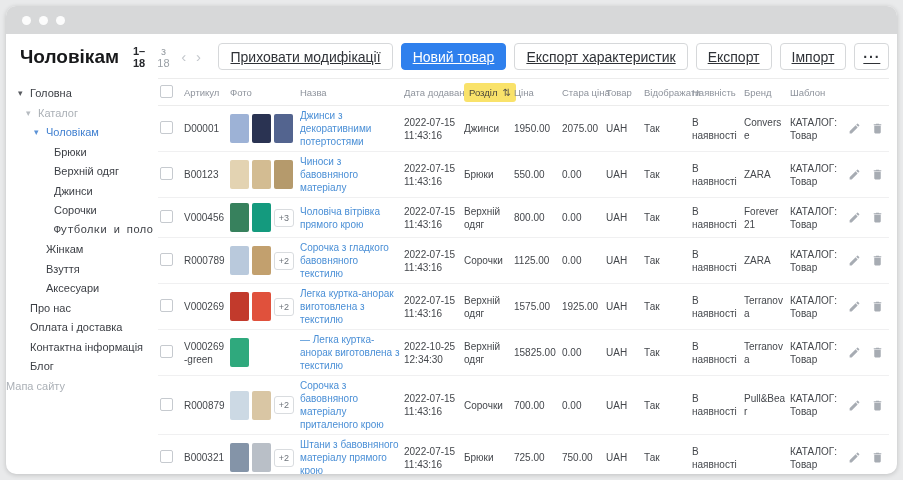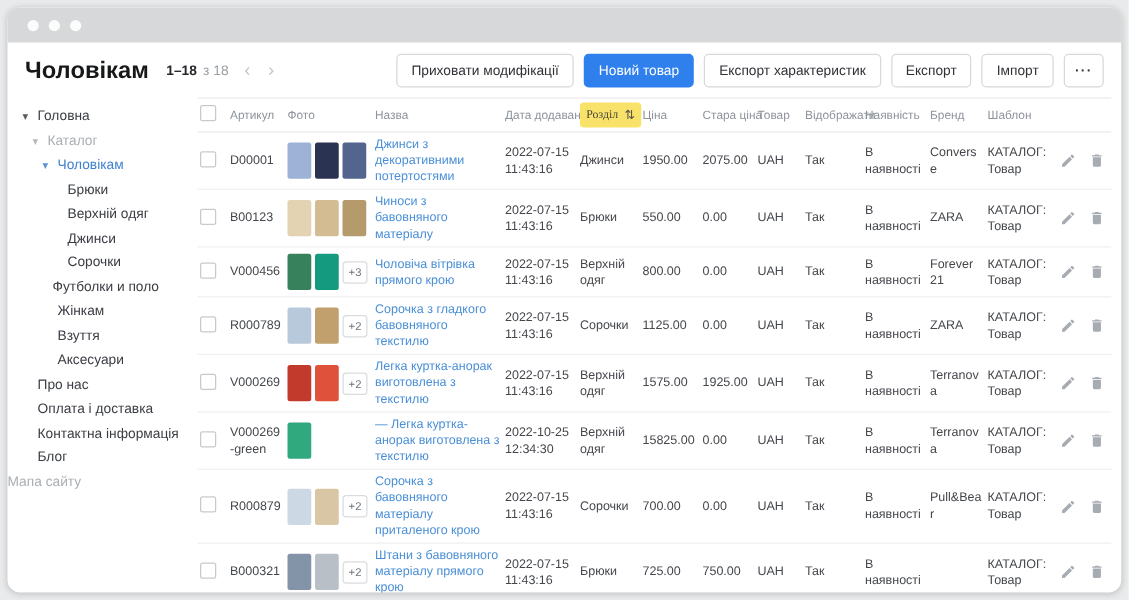--- a/index.html
+++ b/index.html
@@ -29,23 +29,23 @@
   .pagination { display: flex; align-items: center; gap: 3px; font-size: 11px; }
   .pag-range { color: #26282c; font-weight: 700; }
   .pag-total { color: #9aa0a6; margin: 0 4px 0 2px; text-align: center; }
   .pag-btn {
     border: none; background: none; color: #c3c7cc; cursor: pointer;
     font-size: 15px; line-height: 1; width: 16px; height: 18px; padding: 0;
     font-family: inherit;
   }
   .actions { margin-left: auto; display: flex; align-items: center; gap: 8px; }
   .btn {
-    height: 27px; padding: 0 11px; font-size: 11px; white-space: nowrap;
+    height: 27px; padding: 0 11px; font-size: 14px; white-space: nowrap;
     border: 1px solid #d6d8da; border-radius: 4px; background: #fff; color: #2f3237;
-    font-family: inherit; cursor: pointer;
+    font-family: inherit; cursor: pointer; text-decoration: underline;
   }
   .btn-primary { background: var(--accent, #2f80ed); border-color: var(--accent, #2f80ed); color: #fff; }
   .btn-more { font-weight: 700; letter-spacing: 1px; padding: 0 8px; }
 
   .content { flex: 1; display: flex; min-height: 0; }
   .sidebar { width: 150px; flex: 0 0 150px; padding: 6px 0; font-size: 11px; overflow: hidden; }
   .nav-item { position: relative; line-height: 19.5px; color: #3b3e44; cursor: pointer; white-space: nowrap; }
   .nav-item.muted { color: #abb0b6; }
   .nav-item.active { color: #3f7fd0; }
   .caret { position: absolute; top: 0; font-size: 9px; color: inherit; opacity: .85; }
@@ -62,21 +62,21 @@
   }
   .hcell { white-space: nowrap; overflow: visible; cursor: pointer; }
   .cell { padding-right: 4px; min-width: 0; }
   .trow { border-bottom: 1px solid #f0f0f1; min-height: 40px; padding: 3px 0; font-size: 10px; color: #44474c; }
   .checkbox {
     display: inline-block; width: 13px; height: 13px; margin-left: 2px;
     border: 1px solid #c6cacf; border-radius: 2px; background: #fff; cursor: pointer;
   }
   .hl-pill {
     background: var(--highlight, #f9e26a); border-radius: 3px; padding: 4px 5px;
-    display: inline-flex; align-items: center; gap: 5px; color: #4a463a; font-family: Liberation Serif, serif;
+    display: inline-flex; align-items: center; gap: 5px; color: #4a463a;
   }
   .sort-icon { font-size: 10px; color: #55524a; cursor: pointer; }
 
   .photos { display: flex; gap: 3px; align-items: center; }
   .thumb { width: 19px; height: 29px; border-radius: 2px; display: inline-block; cursor: pointer; }
   .thumb-badge {
     min-width: 20px; height: 18px; padding: 0 2px;
     border: 1px solid #d9dcdf; border-radius: 3px; background: #fff; color: #6e747b;
     font-size: 9px; display: inline-flex; align-items: center; justify-content: center; cursor: pointer;
   }
@@ -117,21 +117,21 @@
 
   <div class="content">
     <nav class="sidebar">
         <div class="nav-item" style="padding-left: 24px;"><span class="caret" style="left: 12px;">▾</span><span class="nav-label">Головна</span></div>
         <div class="nav-item muted" style="padding-left: 32px;"><span class="caret" style="left: 20px;">▾</span><span class="nav-label">Каталог</span></div>
         <div class="nav-item active" style="padding-left: 40px;"><span class="caret" style="left: 28px;">▾</span><span class="nav-label">Чоловікам</span></div>
         <div class="nav-item" style="padding-left: 48px;"><span class="nav-label">Брюки</span></div>
         <div class="nav-item" style="padding-left: 48px;"><span class="nav-label">Верхній одяг</span></div>
         <div class="nav-item" style="padding-left: 48px;"><span class="nav-label">Джинси</span></div>
         <div class="nav-item" style="padding-left: 48px;"><span class="nav-label">Сорочки</span></div>
-        <div class="nav-item" style="padding-left: 36px;"><span class="nav-label">Футболки и поло</span></div>
+        <div class="nav-item" style="padding-left: 48px; font-family: Liberation Mono, monospace;"><span class="nav-label">Футболки и поло</span></div>
         <div class="nav-item" style="padding-left: 40px;"><span class="nav-label">Жінкам</span></div>
         <div class="nav-item" style="padding-left: 40px;"><span class="nav-label">Взуття</span></div>
         <div class="nav-item" style="padding-left: 40px;"><span class="nav-label">Аксесуари</span></div>
         <div class="nav-item" style="padding-left: 24px;"><span class="nav-label">Про нас</span></div>
         <div class="nav-item" style="padding-left: 24px;"><span class="nav-label">Оплата і доставка</span></div>
         <div class="nav-item" style="padding-left: 24px;"><span class="nav-label">Контактна інформація</span></div>
         <div class="nav-item" style="padding-left: 24px;"><span class="nav-label">Блог</span></div>
         <div class="nav-item muted" style=""><span class="nav-label">Мапа сайту</span></div>
       </nav>
     <div class="table-wrap">

